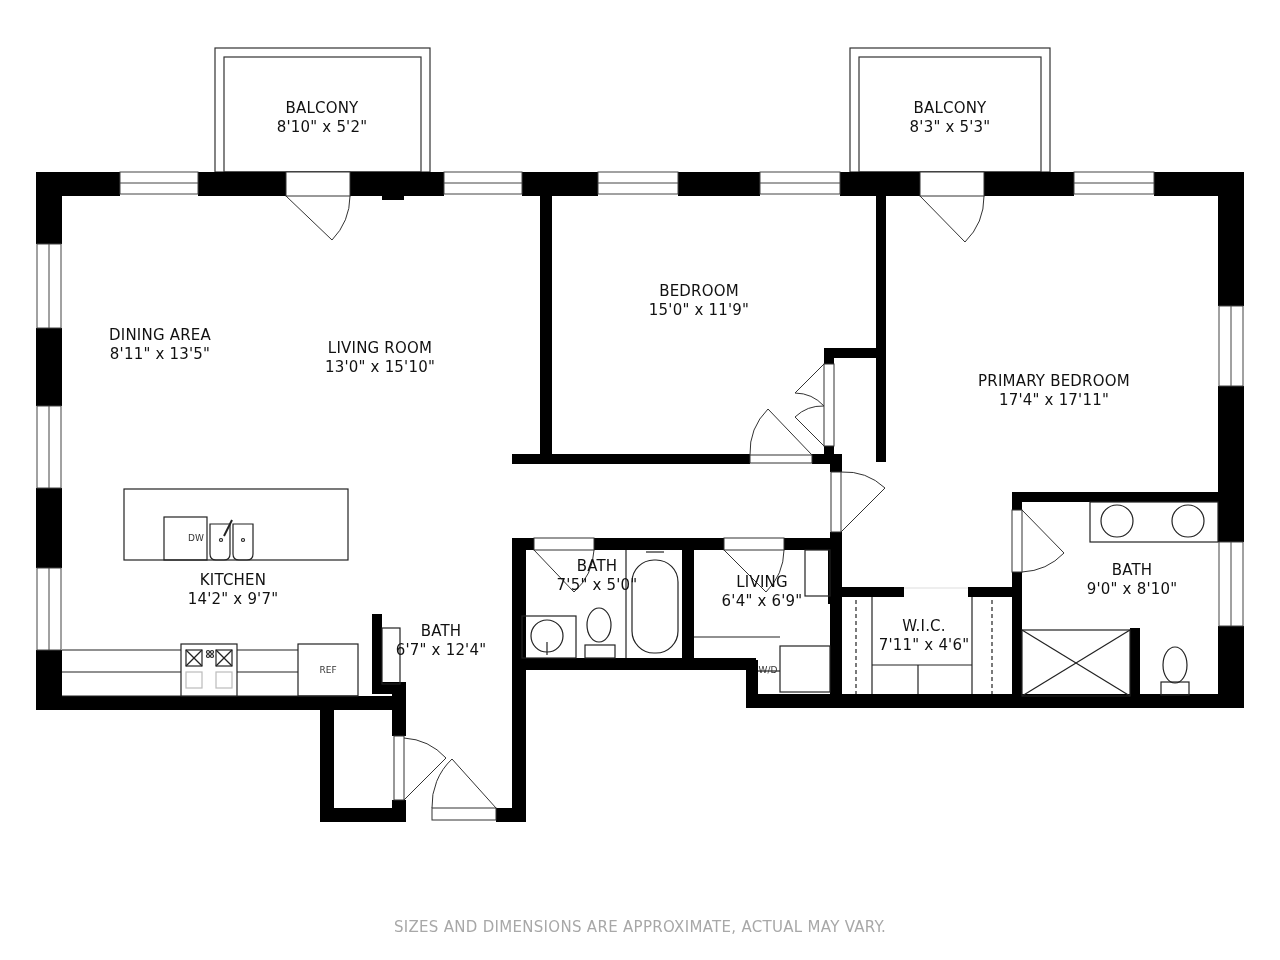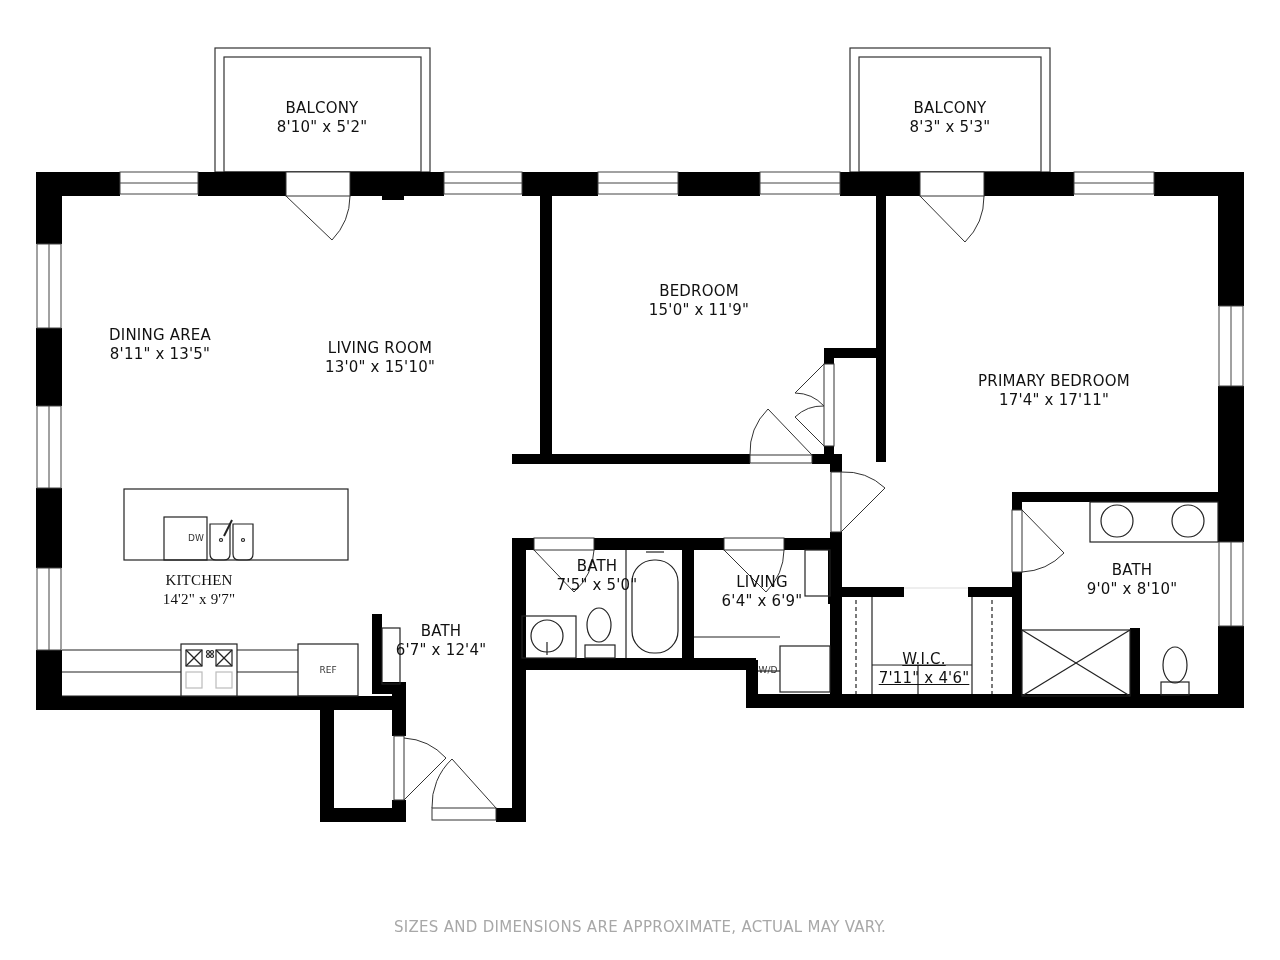--- a/index.html
+++ b/index.html
@@ -250,37 +250,37 @@
   <span class="dims">13'0" x 15'10"</span>
 </div>
 <div class="room-label" style="left:699px; top:282px;">
   <span class="name">BEDROOM</span>
   <span class="dims">15'0" x 11'9"</span>
 </div>
 <div class="room-label" style="left:1054px; top:372px;">
   <span class="name">PRIMARY BEDROOM</span>
   <span class="dims">17'4" x 17'11"</span>
 </div>
-<div class="room-label" style="left:199px; top:571px;font-family:Liberation Serif, serif;">
+<div class="room-label" style="left:233px; top:571px;">
   <span class="name">KITCHEN</span>
   <span class="dims">14'2" x 9'7"</span>
 </div>
 <div class="room-label" style="left:441px; top:622px;">
   <span class="name">BATH</span>
   <span class="dims">6'7" x 12'4"</span>
 </div>
 <div class="room-label" style="left:597px; top:557px;">
   <span class="name">BATH</span>
   <span class="dims">7'5" x 5'0"</span>
 </div>
 <div class="room-label" style="left:762px; top:573px;">
   <span class="name">LIVING</span>
   <span class="dims">6'4" x 6'9"</span>
 </div>
-<div class="room-label" style="left:924px; top:650px;text-decoration:underline;">
+<div class="room-label" style="left:924px; top:617px;">
   <span class="name">W.I.C.</span>
   <span class="dims">7'11" x 4'6"</span>
 </div>
 <div class="room-label" style="left:1132px; top:561px;">
   <span class="name">BATH</span>
   <span class="dims">9'0" x 8'10"</span>
 </div>
 
 <span class="fixture-label" style="left:185px; top:538px;margin-left:11px;">DW</span>
 <span class="fixture-label" style="left:328px; top:670px;text-align:right;">REF</span>

